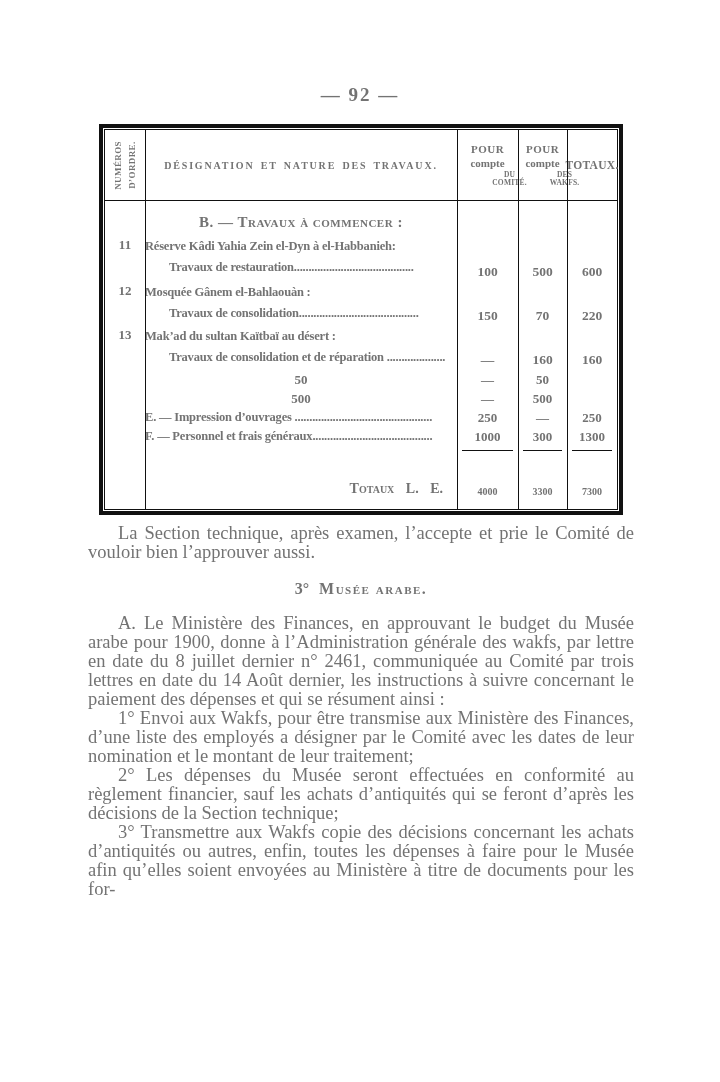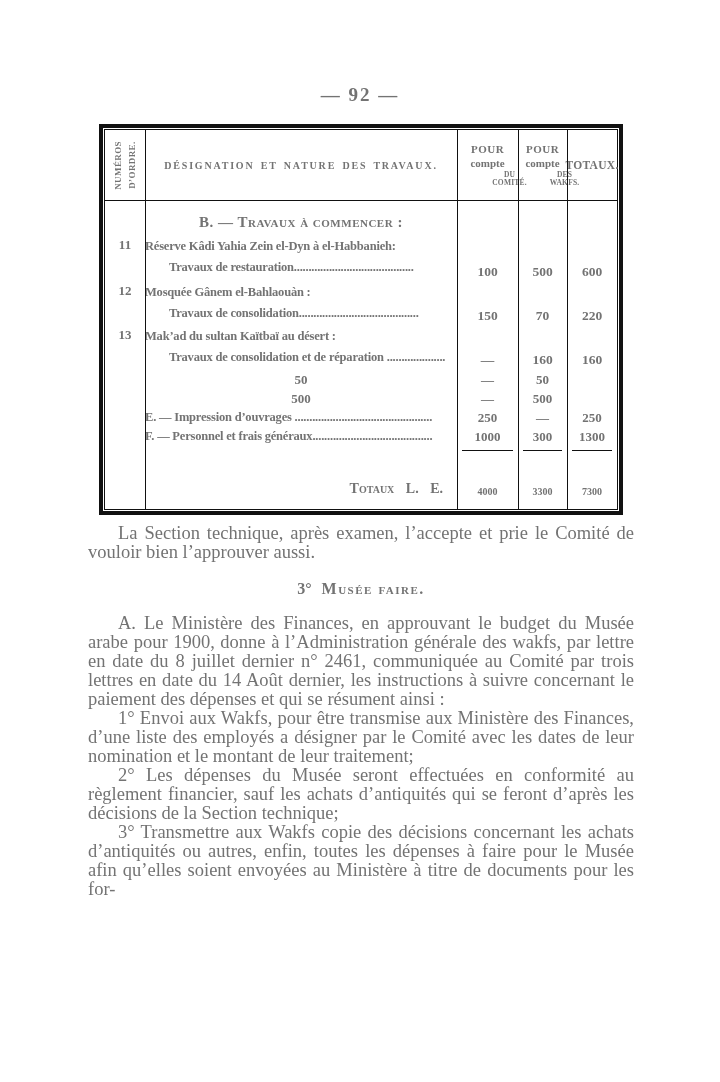--- a/index.html
+++ b/index.html
@@ -207,21 +207,21 @@
           <div class="c val">7300</div>
         </div>
 
       </div>
     </div>
   </div>
 
   <div class="body-text">
     <p>La Section technique, après examen, l’accepte et prie le Comité de vouloir bien l’approuver aussi.</p>
     <div class="section-heading">
-      <span>3°</span><span class="sc">Musée faire.</span>
+      <span>3°</span><span class="sc">Musée arabe.</span>
     </div>
     <p>A.  Le Ministère des Finances, en approuvant le budget du Musée arabe pour 1900, donne à l’Administration générale des wakfs, par lettre en date du 8 juillet dernier n° 2461, communiquée au Comité par trois lettres en date du 14 Août dernier, les instructions à suivre concernant le paiement des dépenses et qui se résument ainsi :</p>
     <p>1°  Envoi aux Wakfs, pour être transmise aux Ministère des Finances, d’une liste des employés a désigner par le Comité avec les dates de leur nomination et le montant de leur traitement;</p>
     <p>2°  Les dépenses du Musée seront effectuées en conformité au règlement financier, sauf les achats d’antiquités qui se feront d’après les décisions de la Section technique;</p>
     <p class="stretch">3°  Transmettre aux Wakfs copie des décisions concernant les achats d’antiquités ou autres, enfin, toutes les dépenses à faire pour le Musée afin qu’elles soient envoyées au Ministère à titre de documents pour les for-</p>
   </div>
 
 </div>
 
 </body></html>

